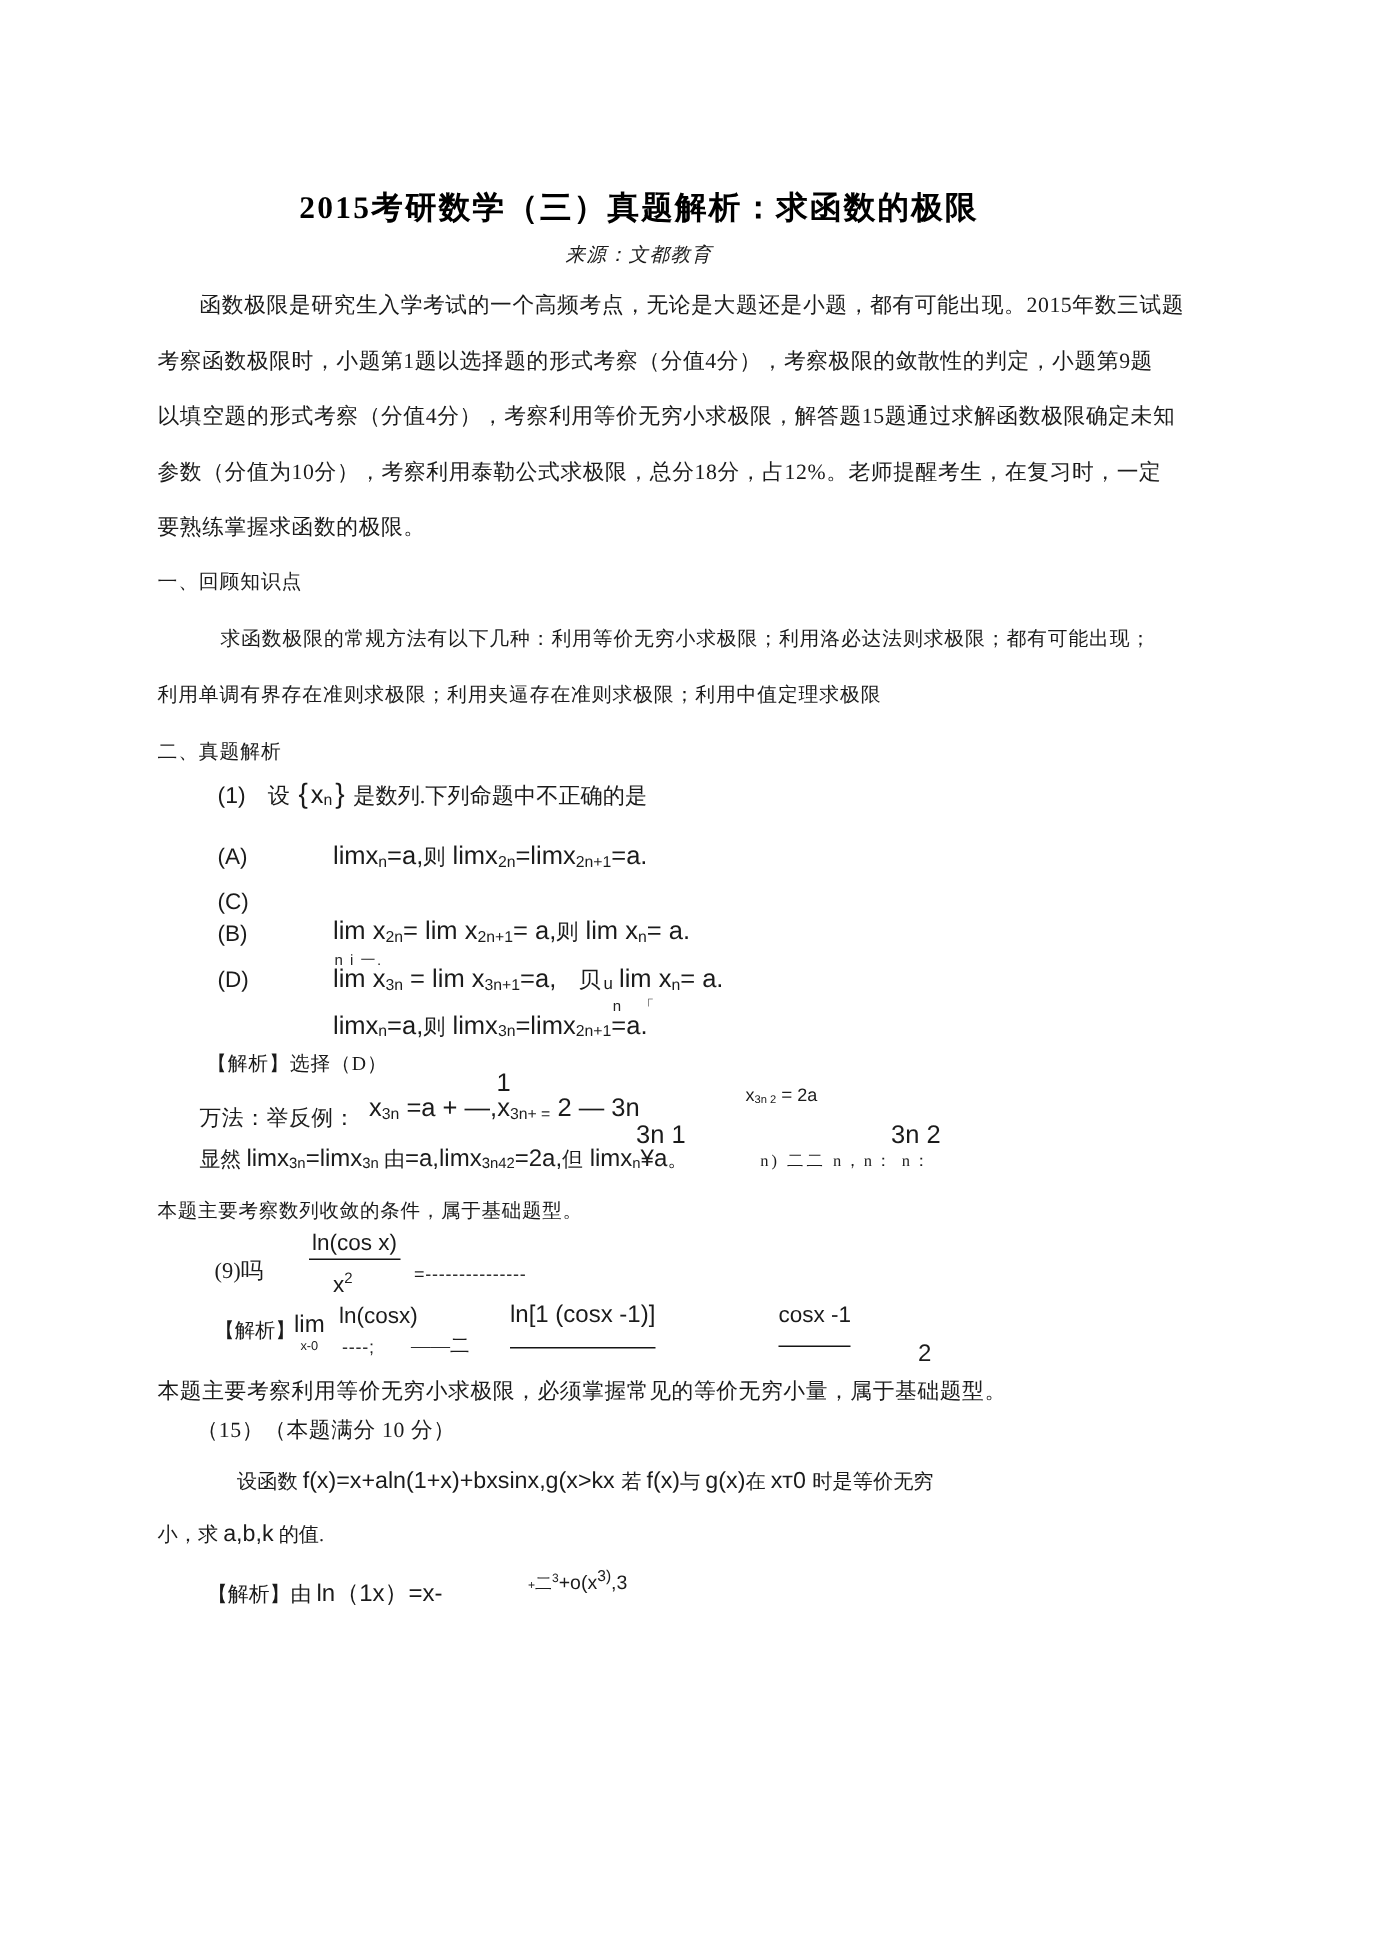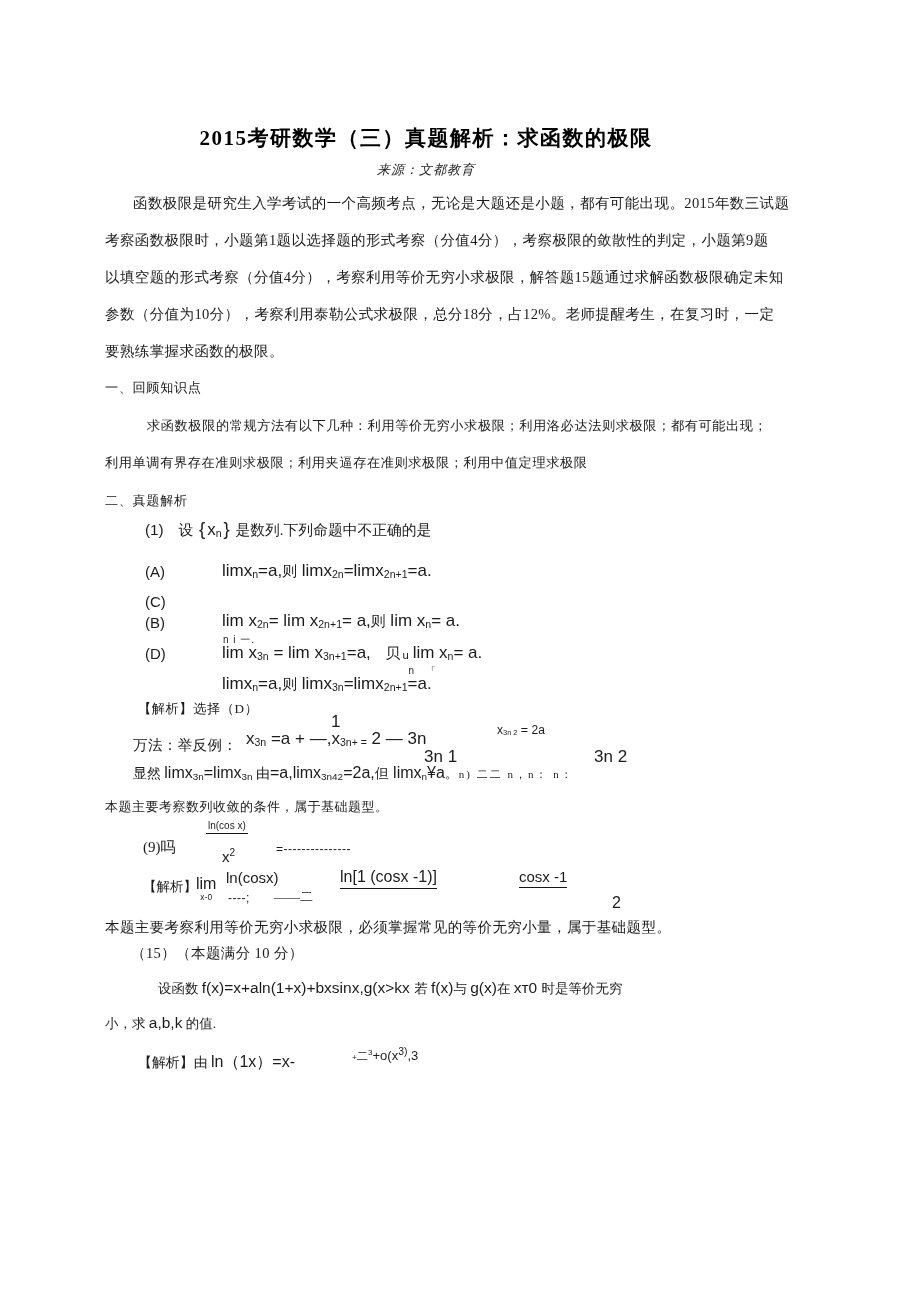--- a/index.html
+++ b/index.html
@@ -18,25 +18,25 @@
   
   .k-sub{font-size:0.62em;vertical-align:-0.18em;}
   .k-sup{font-size:0.62em;vertical-align:0.6em;}
   .k-sup2{font-size:0.8em;vertical-align:0.5em;}
   .k-cn{font-family:"Liberation Serif",serif;font-size:0.87em;}
   .k-p{font-size:0.9em;}
   .k-brace{font-size:1.1em;margin:0 2px;font-family:"Liberation Sans",sans-serif;}
   .k-small{font-size:0.62em;}
   .k-smallu{font-size:0.66em;vertical-align:-0.05em;margin:0 4px 0 2px;}
   .k-big{font-size:1.05em;}
-  .k-tail{font-size:11px;font-family:"Liberation Serif",serif;letter-spacing:2px;}
+  .k-tail{font-size:11px;font-family:"Liberation Serif",serif;letter-spacing:2px;margin-left:48px;}
   .fs{position:relative;display:inline-block;}
   .fo{position:absolute;left:1px;bottom:calc(100% - 4px);font-size:10px;letter-spacing:1px;
       font-family:"Liberation Sans",sans-serif;white-space:nowrap;color:#222;}
-  .ul{border-bottom:1.6px solid #151515;padding-bottom:2px;}
+  .ul{border-bottom:1.6px solid #151515;padding-bottom:12px;}
   .fracnum{border-bottom:1.6px solid #151515;padding:0 2px 2px 2px;}
   .limstack{display:inline-flex;flex-direction:column;align-items:center;
       font-family:"Liberation Sans",sans-serif;}
   .limw{font-size:16px;line-height:1;}
   .limu2{font-size:8.5px;line-height:1;margin-top:1px;}
   .dash{letter-spacing:0.5px;}
 </style>
 </head>
 <body>
 
@@ -74,21 +74,21 @@
 <div class="abs math" style="left:246px;top:729px;font-size:17px"><span>x</span><span class="k-sub">3n</span><span> =a + </span><span>—</span><span>,x</span><span class="k-sub">3n+ =</span><span> 2 — 3n</span></div>
 <div class="abs math" style="left:331px;top:712px;font-size:17px">1</div>
 <div class="abs math" style="left:424px;top:747px;font-size:17px">3n 1</div>
 <div class="abs math" style="left:497px;top:723px;font-size:12px"><span>x</span><span class="k-sub">3n 2</span><span> </span><span class="k-big">=</span><span> 2a</span></div>
 <div class="abs math" style="left:594px;top:747px;font-size:17px">3n 2</div>
 <div class="abs math" style="left:133px;top:764px;font-size:16px"><span class="k-cn">显然 </span><span>limx</span><span class="k-sub">3n</span><span>=limx</span><span class="k-sub">3n</span><span class="k-cn"> 由</span><span>=a,limx</span><span class="k-sub">3n42</span><span>=2a,</span><span class="k-cn">但</span><span> limx</span><span class="k-sub">n</span><span>¥a</span><span class="k-cn">。</span><span class="k-tail">n) 二二 n，n：  n：</span></div>
 
 <div class="abs" style="left:105px;top:798px;font-size:13px;letter-spacing:0.5px">本题主要考察数列收敛的条件，属于基础题型。</div>
 
 <div class="abs" style="left:143px;top:838px;font-size:15px">(9)吗</div>
-<span class="abs math fracnum" style="left:206px;top:820px;font-size:10px">ln(cos x)</span>
+<span class="abs math fracnum" style="left:206px;top:820px;font-size:15px">ln(cos x)</span>
 <span class="abs math" style="left:222px;top:847px;font-size:15px"><span>x</span><sup style="font-size:10px">2</sup></span>
 <span class="abs math dash" style="left:276px;top:842px;font-size:12px">=---------------</span>
 
 <div class="abs" style="left:143px;top:878px;font-size:13.5px">【解析】</div>
 <span class="abs limstack" style="left:196px;top:876px">
   <span class="limw">lim</span>
   <span class="limu2">x-0</span>
 </span>
 <span class="abs math" style="left:226px;top:869px;font-size:15px">ln(cosx)</span>
 <span class="abs math dash" style="left:228px;top:891px;font-size:12px">----;</span>

